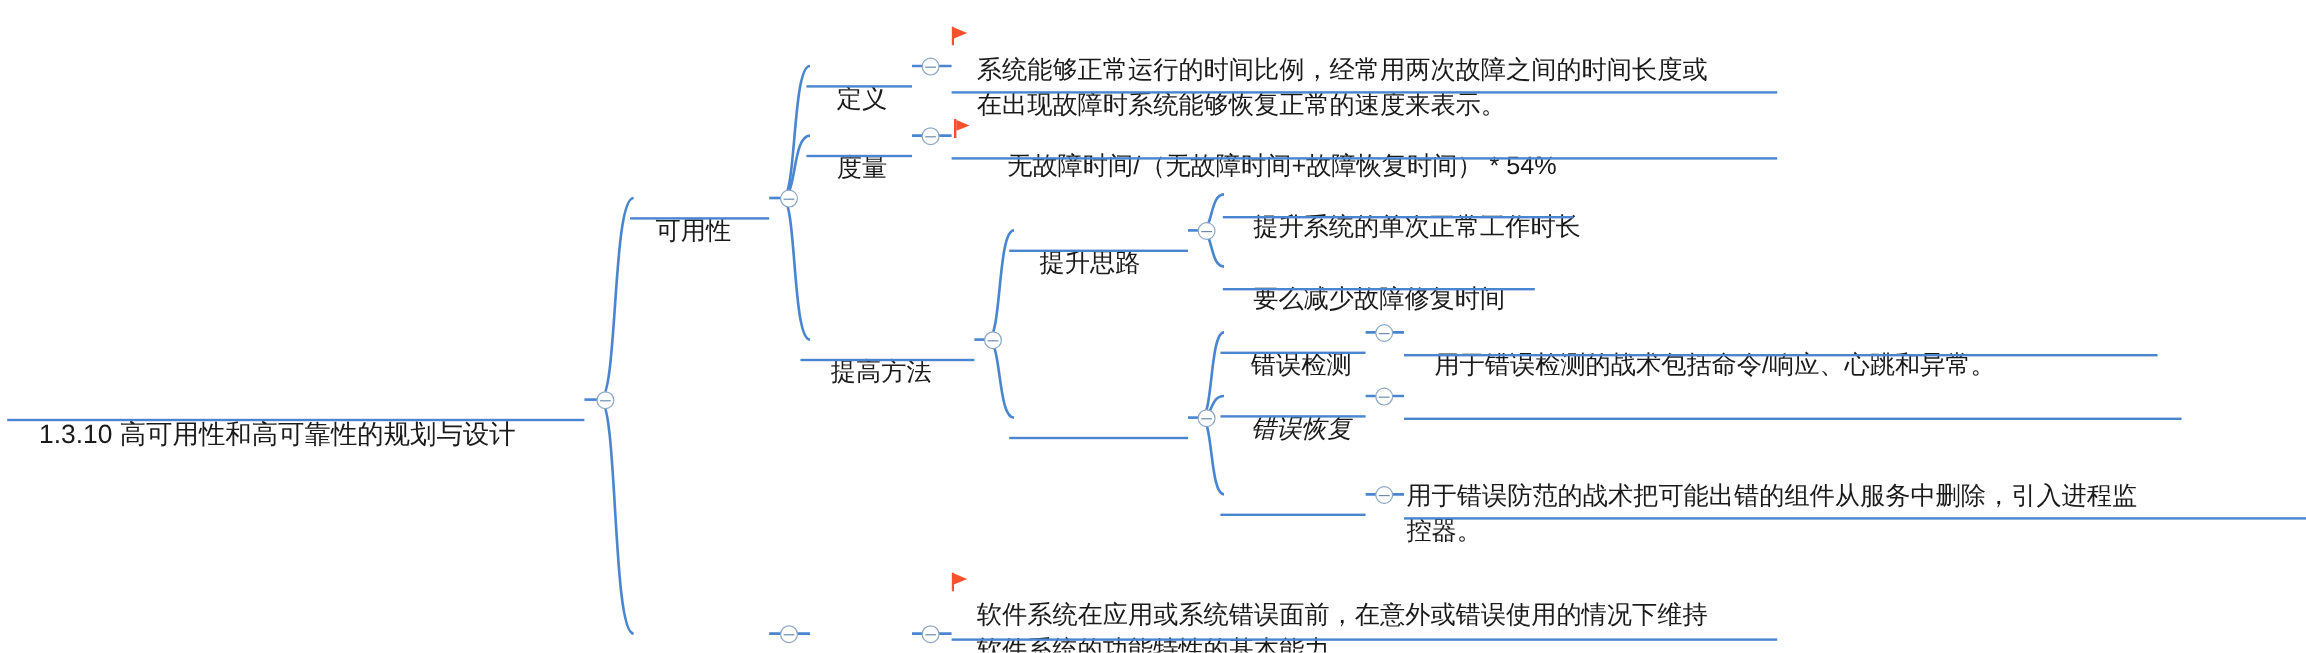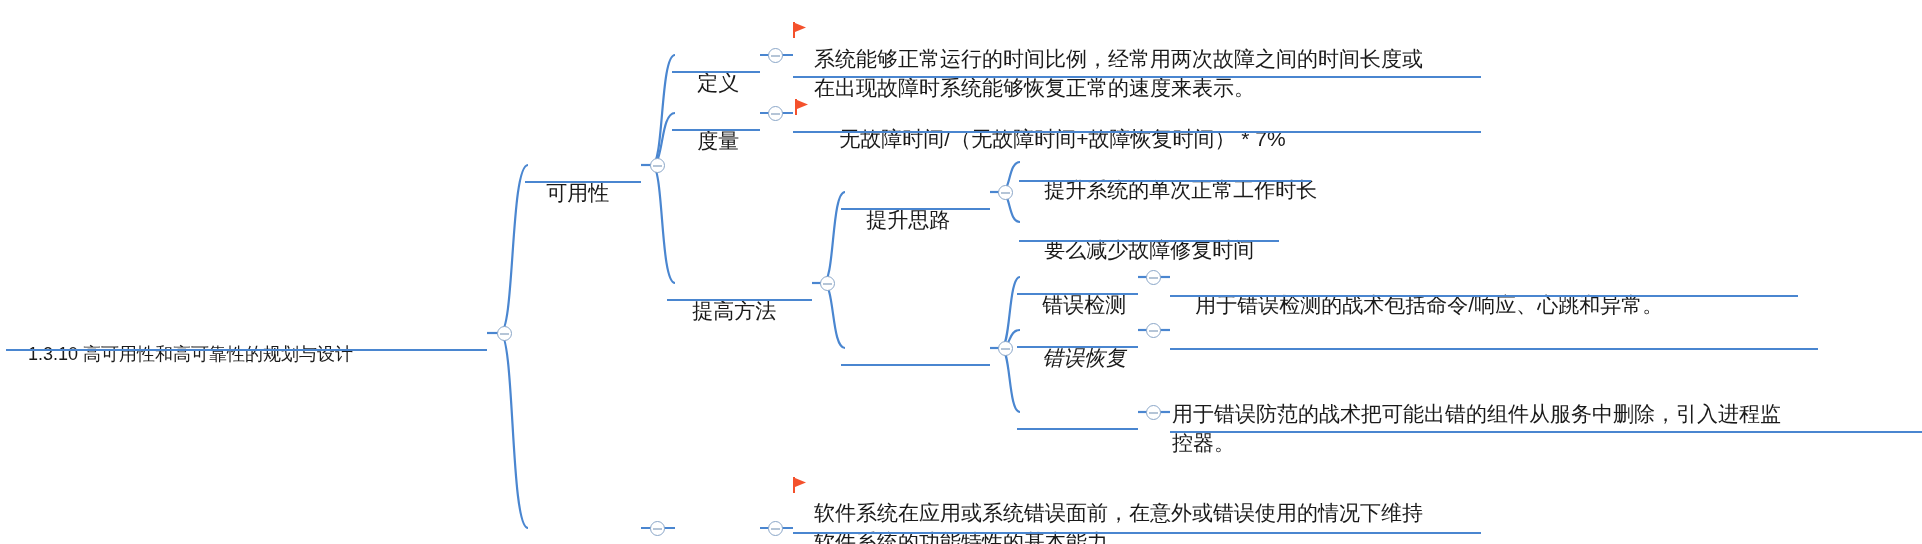--- a/index.html
+++ b/index.html
@@ -37,21 +37,21 @@
   }
   .node.wrap {
     white-space: pre-line;
   }
   .node-underline {
     position: absolute;
     height: 2px;
     background: #4a86d0;
   }
   .root {
-    font-size: 18px;
+    font-size: 22px;
   }
   .collapse {
     position: absolute;
     width: 15px;
     height: 15px;
     border: 1px solid #8aa6c8;
     border-radius: 50%;
     background: #ffffff;
     box-sizing: border-box;
   }
@@ -153,21 +153,21 @@
   <div class="node-underline" style="left:672px; top:129px; width:88px;"></div>
   <div class="collapse" style="left:768px; top:106px;"></div>
 
   <div class="flag" style="left:795px; top:99px;">
     <svg viewBox="0 0 14 16" width="14" height="16">
         <path d="M1 0 L1 16" stroke="#f4512c" stroke-width="2" fill="none"></path>
         <path d="M2 1 L13 5.5 L2 10 Z" fill="#f4512c"></path>
       </svg>
   </div>
   <div class="node" style="left:814px; top:96px;">
-    <span>无故障时间/（无故障时间+故障恢复时间） * 7%</span>
+    <span>无故障时间/（无故障时间+故障恢复时间） * 54%</span>
   </div>
   <div class="node-underline" style="left:793px; top:131px; width:688px;"></div>
 
   <div class="node" style="left:667px; top:268px;">
     <span>提高方法</span>
   </div>
   <div class="node-underline" style="left:667px; top:299px; width:145px;"></div>
   <div class="collapse" style="left:820px; top:276px;"></div>
 
   <div class="node" style="left:841px; top:177px;">

